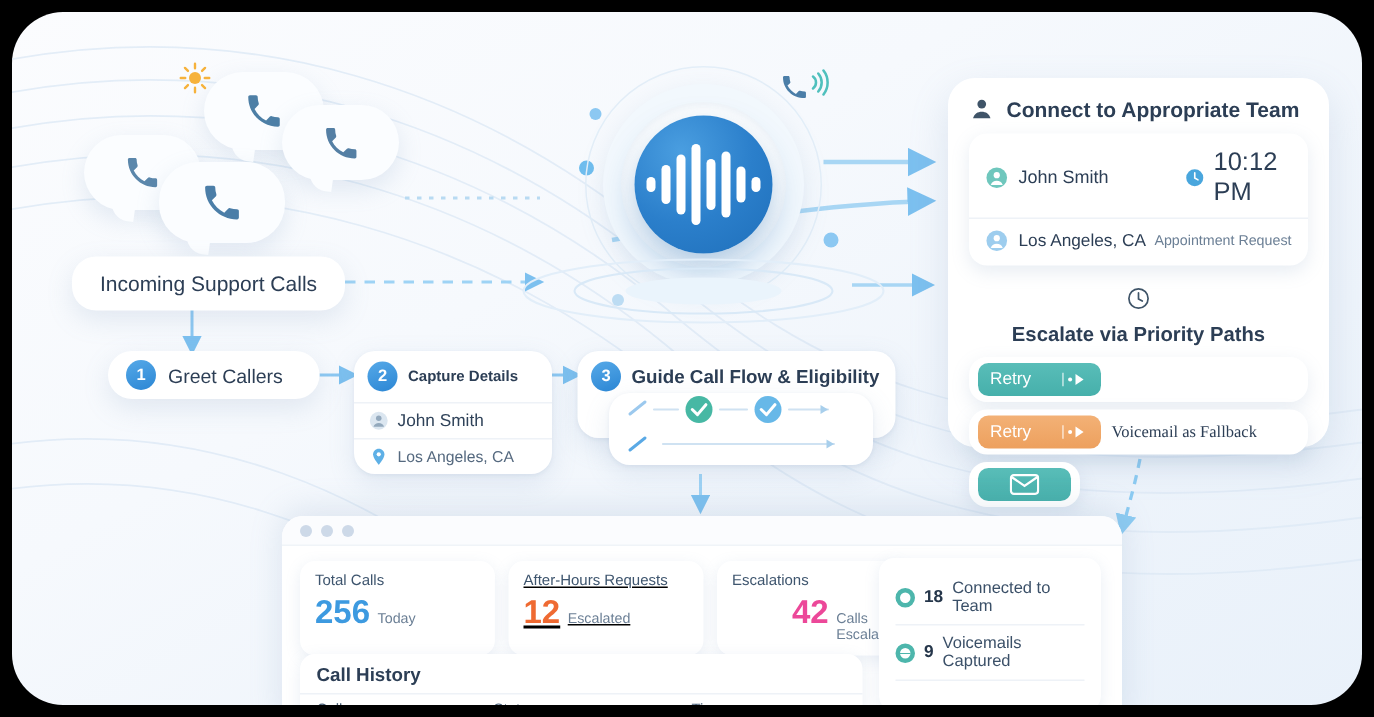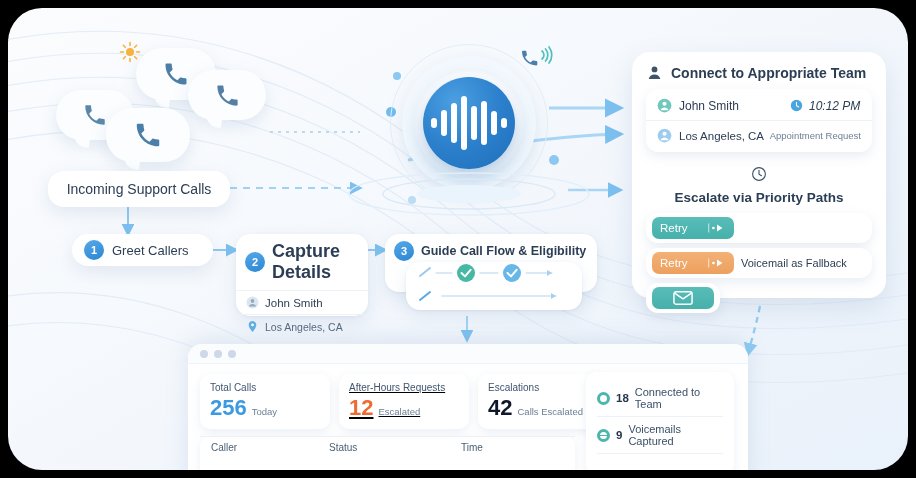--- a/index.html
+++ b/index.html
@@ -180,21 +180,21 @@
   </div>
 
   <div class="pill-card" style="left:64px; top:226px; width:141px; height:32px; padding:0 12px; gap:8px;">
     <span class="numdot">1</span>
     <span class="lbl" style="font-size:13px;">Greet Callers</span>
   </div>
 
   <div class="card" style="left:228px; top:226px; width:132px; height:82px;">
     <div style="display:flex;align-items:center;gap:7px;padding:7px 9px;">
       <span class="numdot">2</span>
-      <span class="lbl" style="font-size:18px;font-weight:600;">Capture Details</span>
+      <span class="lbl" style="font-size:10px;font-weight:600;">Capture Details</span>
     </div>
     <div class="rowline" style="display:flex;align-items:center;gap:6px;padding:5px 10px;">
       <svg width="13" height="13" viewBox="0 0 24 24">
           <circle cx="12" cy="12" r="11" fill="#dbe6f0"></circle>
           <circle cx="12" cy="9" r="3.4" fill="#93a9bd"></circle>
           <path fill="#93a9bd" d="M5.5 19.5c1-3.2 3.5-4.6 6.5-4.6s5.5 1.4 6.5 4.6z"></path>
         </svg>
       <span style="font-size:11.5px;color:#2f4259;">John Smith</span>
     </div>
     <div class="rowline" style="display:flex;align-items:center;gap:6px;padding:5px 10px;">
@@ -245,21 +245,21 @@
         <svg width="15" height="15" viewBox="0 0 24 24">
             <circle cx="12" cy="12" r="11" fill="#6fc7bd"></circle>
             <circle cx="12" cy="9.2" r="3.3" fill="#fff"></circle>
             <path fill="#fff" d="M5.6 19.6c1-3.1 3.5-4.5 6.4-4.5s5.4 1.4 6.4 4.5z"></path>
           </svg>
         <span style="font-size:12px;color:#2c3e55;margin-left:7px;">John Smith</span>
         <svg width="13" height="13" viewBox="0 0 24 24" style="margin-left:auto;">
             <circle cx="12" cy="12" r="10.5" fill="#49a6dd"></circle>
             <path d="M12 6v6.4l4 2.2" stroke="#fff" stroke-width="2" fill="none" stroke-linecap="round"></path>
           </svg>
-        <span style="font-size:12px;color:#2c3e55;margin-left:6px;width:52px;font-style:italic;">10:12 PM</span>
+        <span style="font-size:17px;color:#2c3e55;margin-left:6px;width:52px;">10:12 PM</span>
       </div>
       <div class="rowline" style="display:flex;align-items:center;padding:7px 11px;">
         <svg width="15" height="15" viewBox="0 0 24 24">
             <circle cx="12" cy="12" r="11" fill="#9dcdee"></circle>
             <circle cx="12" cy="9.2" r="3.3" fill="#fff"></circle>
             <path fill="#fff" d="M5.6 19.6c1-3.1 3.5-4.5 6.4-4.5s5.4 1.4 6.4 4.5z"></path>
           </svg>
         <span style="font-size:11.5px;color:#2c3e55;margin-left:7px;">Los Angeles, CA</span>
         <span style="font-size:9.5px;color:#6b7f95;margin-left:auto;">Appointment Request</span>
       </div>
@@ -286,21 +286,21 @@
 
     <div class="subcard" style="margin:0 14px 5px; display:flex; align-items:center; padding:4px 6px;">
       <span class="badge badge-orange" style="width:82px;height:22px;padding:0 8px;">
         <span>Retry</span>
         <svg width="18" height="10" style="margin-left:auto;" viewBox="0 0 20 10">
             <rect x="0" y="0" width="1.4" height="10" fill="#ffffff" opacity=".55"></rect>
             <circle cx="6" cy="5" r="1.5" fill="#fff"></circle>
             <path d="M10 1 L16 5 L10 9 z" fill="#fff"></path>
           </svg>
       </span>
-      <span style="font-size:11px;color:#2c3e55;margin-left:7px;">Voicemail as Fallback</span>
+      <span style="font-size:11px;color:#2c3e55;margin-left:7px;font-family:Liberation Serif, serif;">Voicemail as Fallback</span>
     </div>
 
     <div class="subcard" style="margin:0 14px; width:74px; display:flex; align-items:center; padding:4px 6px;">
       <span class="badge badge-teal" style="width:62px;height:22px;justify-content:center;">
         <svg width="20" height="14" viewBox="0 0 24 17">
             <rect x="1" y="1" width="22" height="15" rx="2.4" fill="none" stroke="#fff" stroke-width="1.8"></rect>
             <path d="M1.8 2.6 L12 9.6 L22.2 2.6" fill="none" stroke="#fff" stroke-width="1.8"></path>
           </svg>
       </span>
     </div>
@@ -324,21 +324,21 @@
       <div class="stat" style="width:130px;padding:8px 10px;text-decoration:underline;">
         <div class="stat-title">After-Hours Requests</div>
         <div style="display:flex;align-items:baseline;gap:5px;margin-top:2px;">
           <span class="stat-num" style="color:#ef6a32;">12</span>
           <span class="stat-sub">Escalated</span>
         </div>
       </div>
       <div class="stat" style="width:128px;padding:8px 10px;">
         <div class="stat-title">Escalations</div>
         <div style="display:flex;align-items:baseline;gap:5px;margin-top:2px;">
-          <span class="stat-num" style="color:#0f172a;">42</span>
+          <span class="stat-num" style="color:#ec4899;margin-left:40px;">42</span>
           <span class="stat-sub">Calls Escalated</span>
         </div>
       </div>
     </div>
 
     <div class="stat" style="position:absolute; left:398px; top:28px; width:148px; padding:8px 11px;">
       <div class="oc-row">
         <span class="oc-ring"></span>
         <span class="oc-n">18</span>
         <span class="oc-t">Connected to Team</span>
@@ -349,20 +349,21 @@
         <span class="oc-t">Voicemails Captured</span>
       </div>
       <div class="oc-row rowline">
         
         
         
       </div>
     </div>
 
     <div class="stat" style="position:absolute; left:12px; top:92px; width:375px; height:50px; border-radius:10px 10px 0 0;">
+      <div style="font-size:12.5px;font-weight:600;color:#2c3e55;padding:7px 11px 5px;">Call History</div>
       <div class="rowline" style="display:flex;padding:5px 11px 0;">
         <span class="th" style="width:118px;">Caller</span>
         <span class="th" style="width:132px;">Status</span>
         <span class="th">Time</span>
       </div>
 
     </div>
   </div>
 
 </div>

